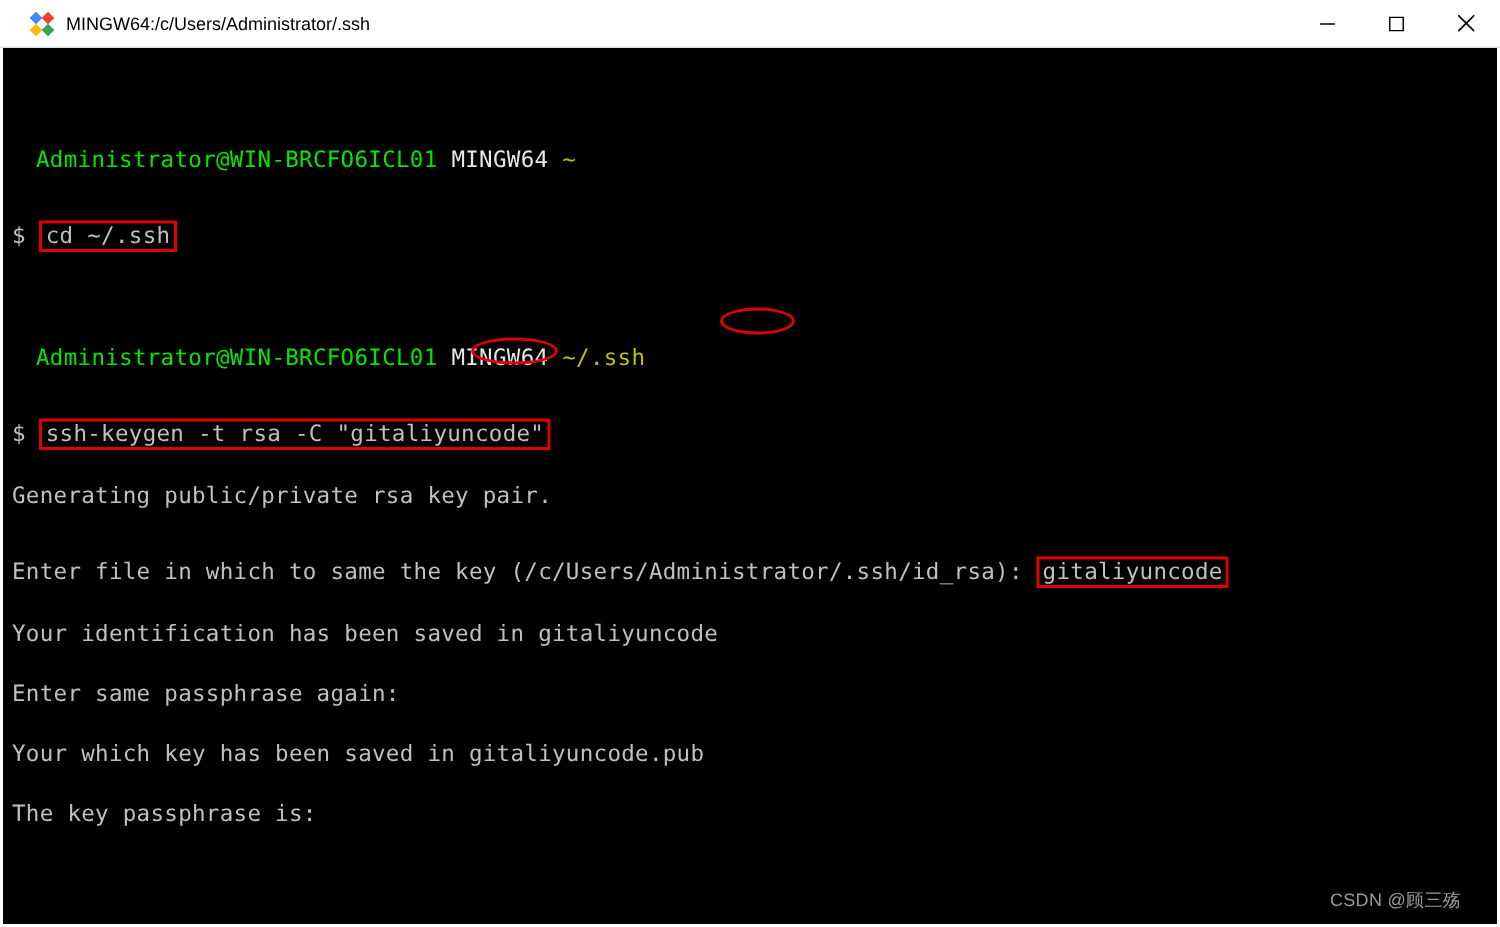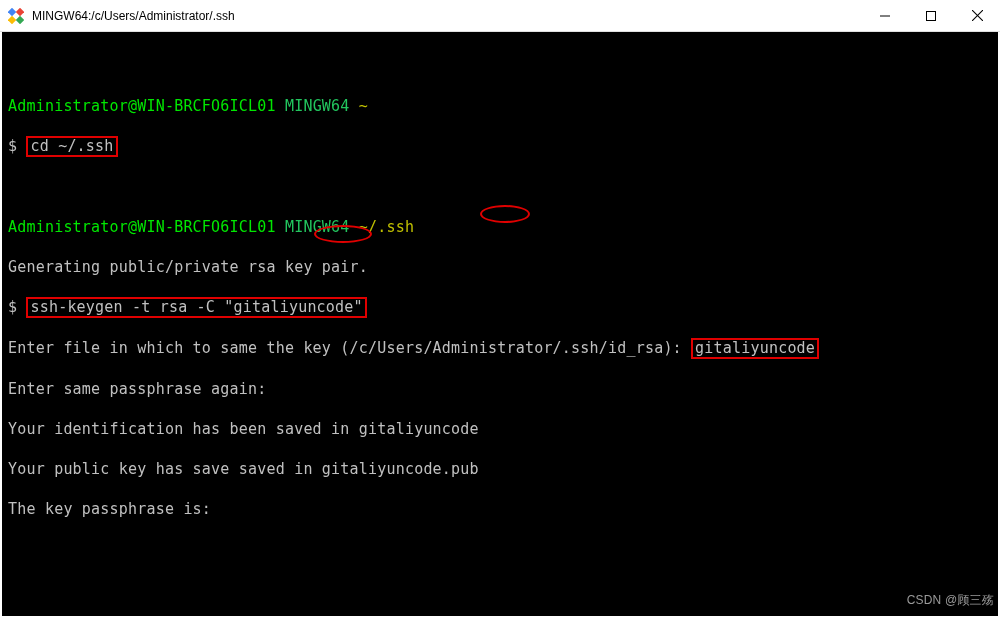--- a/index.html
+++ b/index.html
@@ -19,21 +19,21 @@
       height: 618px;
       display: flex;
       flex-direction: column;
       background: #fff;
     }
     .titlebar {
       height: 32px;
       background: #fff;
       display: flex;
       align-items: center;
-      padding-left: 8px;
+      padding-left: 20px;
       border-bottom: 1px solid #e0e0e0;
     }
     .app-icon {
       width: 16px;
       height: 16px;
       margin-right: 8px;
     }
     .title-text {
       font-size: 12px;
       font-family: "Segoe UI", sans-serif;
@@ -62,39 +62,40 @@
       line-height: 20px;
       padding: 4px 6px;
       white-space: pre;
       overflow: hidden;
       position: relative;
       border: 2px solid #fff;
       border-top: none;
       font-family: Consolas, "Lucida Console", monospace;
       letter-spacing: 0.2px;
     }
-    .user { color: #00e700; }
-    .host { color: #22c55e; }
+    .user { color: #00e700; margin-left: 16px; }
+    .host { color: #e5e5e5; }
     .path { color: #c0c000; }
     .red-box {
       border: 2px solid #e00000;
       padding: 0 2px;
       display: inline-block;
       line-height: 17px;
+      margin-top: 11px;
     }
     .red-ellipse {
       position: absolute;
       border: 2px solid #e00000;
       border-radius: 50%;
       pointer-events: none;
     }
     .watermark {
       position: absolute;
       bottom: 6px;
-      right: 4px;
+      right: 24px;
       color: #9a9a9a;
       font-size: 12px;
       font-family: "Microsoft YaHei", sans-serif;
     }
   </style>
 </head>
 <body>
 
 <div class="window">
   <div class="titlebar">
@@ -126,26 +127,26 @@
       </div>
     </div>
   </div>
 
   <div class="terminal">
 <div> </div>
 <div><span class="user">Administrator@WIN-BRCFO6ICL01</span> <span class="host">MINGW64</span> <span class="path">~</span></div>
 <div><span>$ </span><span class="red-box">cd ~/.ssh</span></div>
 <div> </div>
 <div><span class="user">Administrator@WIN-BRCFO6ICL01</span> <span class="host">MINGW64</span> <span class="path">~/.ssh</span></div>
+<div><span>$ </span><span class="red-box">ssh-keygen -t rsa -C "gitaliyuncode"</span></div>
 <div>Generating public/private rsa key pair.</div>
-<div><span>$ </span><span class="red-box">ssh-keygen -t rsa -C "gitaliyuncode"</span></div>
 <div><span>Enter file in which to same the key (/c/Users/Administrator/.ssh/id_rsa): </span><span class="red-box">gitaliyuncode</span></div>
+<div>Your identification has been saved in gitaliyuncode</div>
 <div>Enter same passphrase again:</div>
-<div>Your identification has been saved in gitaliyuncode</div>
-<div>Your public key has save saved in gitaliyuncode.pub</div>
+<div>Your which key has been saved in gitaliyuncode.pub</div>
 <div>The key passphrase is:</div>
 
 
 
 
 
 
 
 
 

